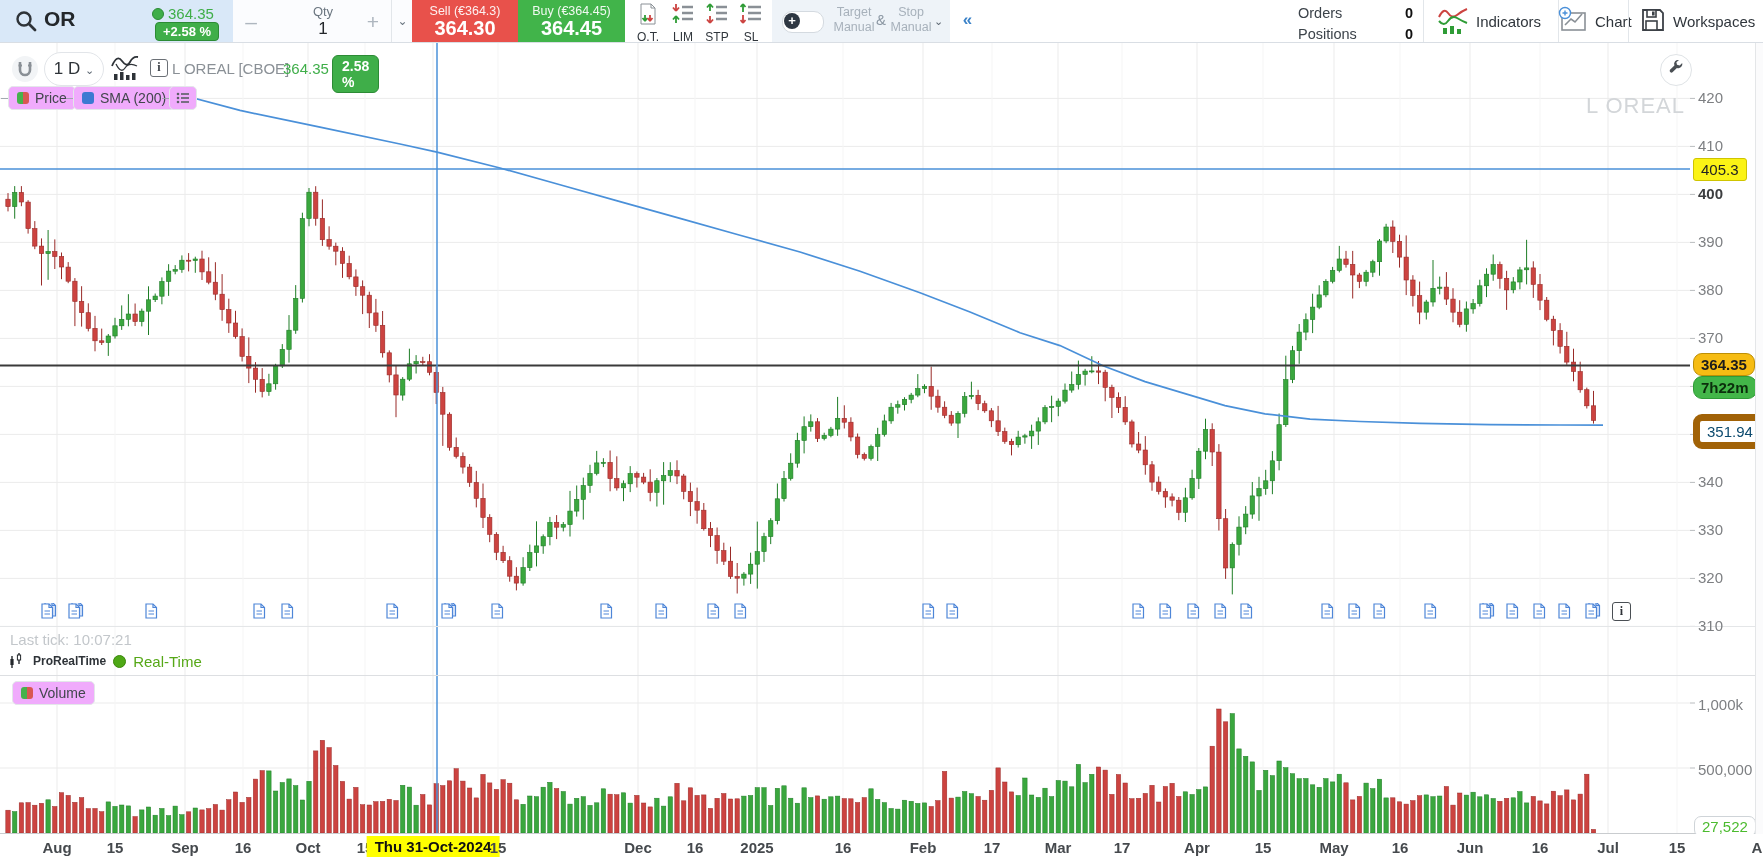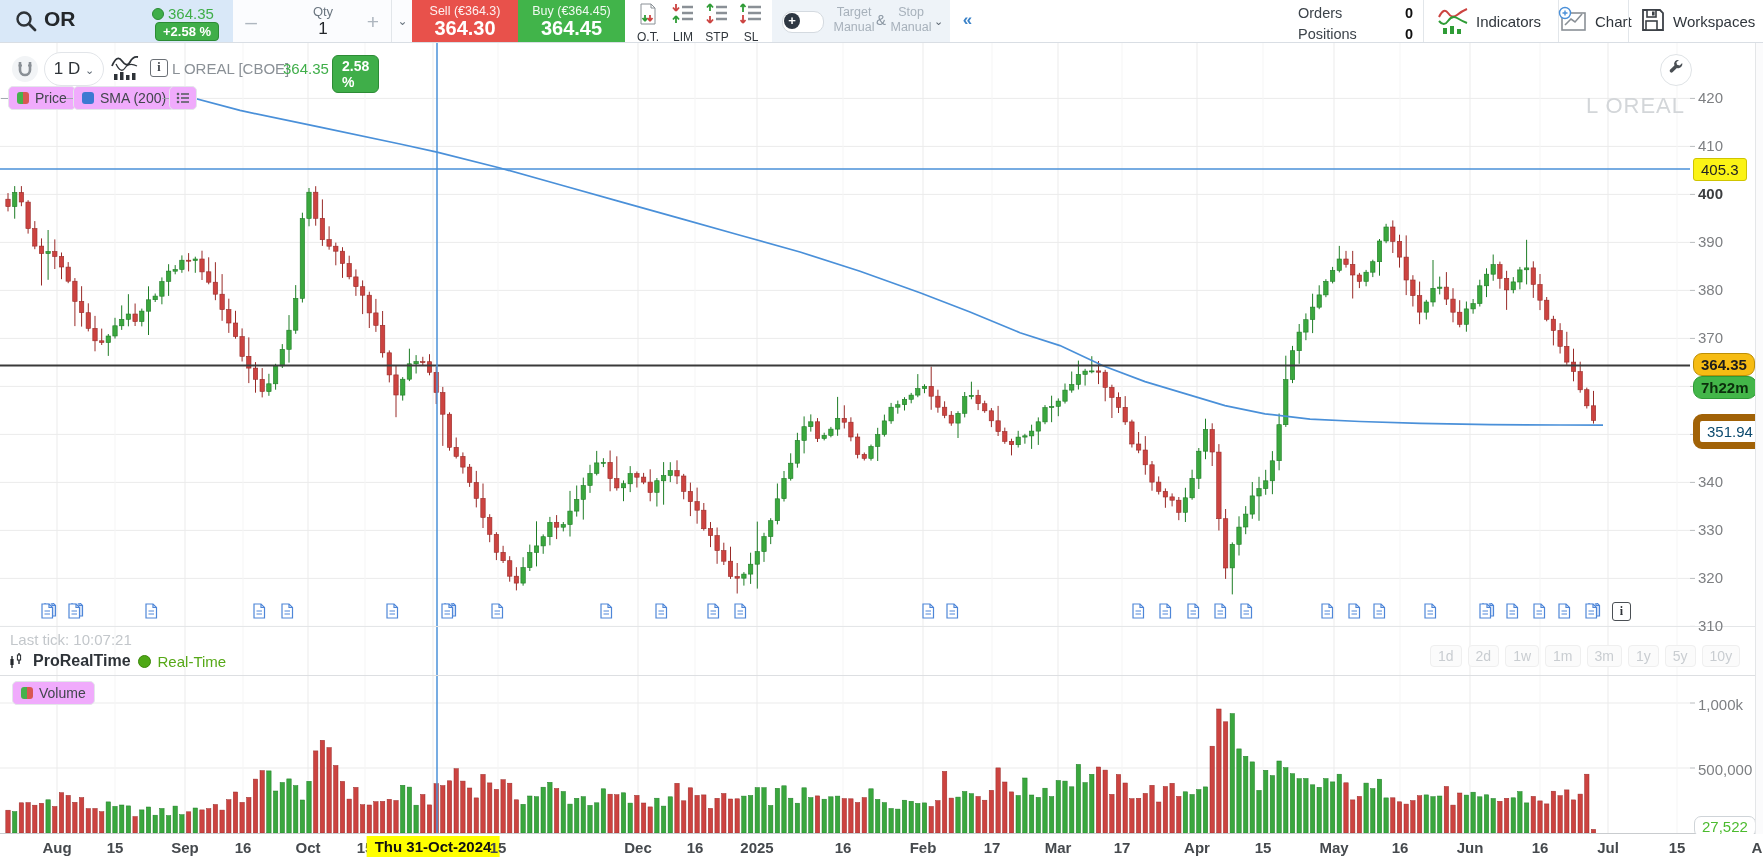--- a/index.html
+++ b/index.html
@@ -80,21 +80,21 @@
   #lbl-sma{background:#fff;border:7px solid #a16207;border-radius:9px;color:#0c4a6e;}
   .vlab{position:absolute;left:1698px;font-size:15px;color:#7d7f82;z-index:6;}
   #vol-cur{position:absolute;left:1694px;background:#fff;border:1px solid #cfd4d8;border-radius:7px;
            color:#4cbb2f;font-size:15px;padding:1px 7px;z-index:8;}
   #xaxis{position:absolute;left:0;top:834px;width:1763px;height:28px;background:#fff;z-index:12;}
   .xlab{position:absolute;top:5px;transform:translateX(-50%);font-size:15px;font-weight:bold;color:#45494d;white-space:nowrap;}
   .xlab.hl{background:#ffff00;color:#111;padding:2px 8px;top:2px;}
   #footer-zone{position:absolute;left:0;top:626px;width:1763px;z-index:9;}
   #last-tick{position:absolute;left:10px;top:5px;font-size:15px;color:#c3c7cb;}
   #brandrow{position:absolute;left:8px;top:26px;display:flex;align-items:center;gap:7px;}
-  #brand{font-size:16px;font-weight:bold;color:#2e3338;}
+  #brand{font-size:12px;font-weight:bold;color:#2e3338;}
   #feed-dot{width:11px;height:11px;border-radius:50%;background:#4ea816;border:1px solid #3a8709;}
   #feed{font-size:15px;color:#56a817;}
   #vol-leg{position:absolute;left:12px;top:681px;z-index:9;}
   #tfrow{position:absolute;top:645px;left:1430px;display:flex;gap:6px;z-index:9;}
   .tfbtn{background:#fbfbfb;border:1px solid #efefef;border-radius:4px;color:#c9cdd1;
          font-size:14px;padding:2px 7px;cursor:pointer;}
   .evicon{position:absolute;z-index:7;}
   #info-box{position:absolute;left:1612px;top:602px;width:17px;height:17px;border:1.5px solid #4a4f54;border-radius:3px;
             font-size:12px;font-weight:bold;font-family:"Liberation Serif",serif;color:#2f3338;text-align:center;line-height:16px;z-index:7;}
   .hline{position:absolute;left:0;width:1763px;height:1px;background:#e4e6e8;z-index:5;}
@@ -1092,30 +1092,20 @@
       <span id="feed-dot"></span>
       <span id="feed">Real-Time</span>
     </div>
   </div>
 
   <div class="legpill" id="vol-leg">
     <span class="halfsq"></span>
     <span>Volume</span>
   </div>
 
-  <div id="tfrow">
-      <button class="tfbtn">1d</button>
-      <button class="tfbtn">2d</button>
-      <button class="tfbtn">1w</button>
-      <button class="tfbtn">1m</button>
-      <button class="tfbtn">3m</button>
-      <button class="tfbtn">1y</button>
-      <button class="tfbtn">5y</button>
-      <button class="tfbtn">10y</button>
-    </div>
 
   <div id="info-box">i</div>
 
   <div class="pxlabel" id="lbl-blue" style="top:158px;">405.3</div>
   <div class="pxlabel" id="lbl-last" style="top:353px;">364.35</div>
   <div class="pxlabel" id="lbl-sess" style="top:376px;">7h22m</div>
   <div class="pxlabel" id="lbl-sma" style="top:414px;">351.94</div>
 
   <div class="vlab" style="top:696px;">1,000k</div>
   <div class="vlab" style="top:761px;">500,000</div>

